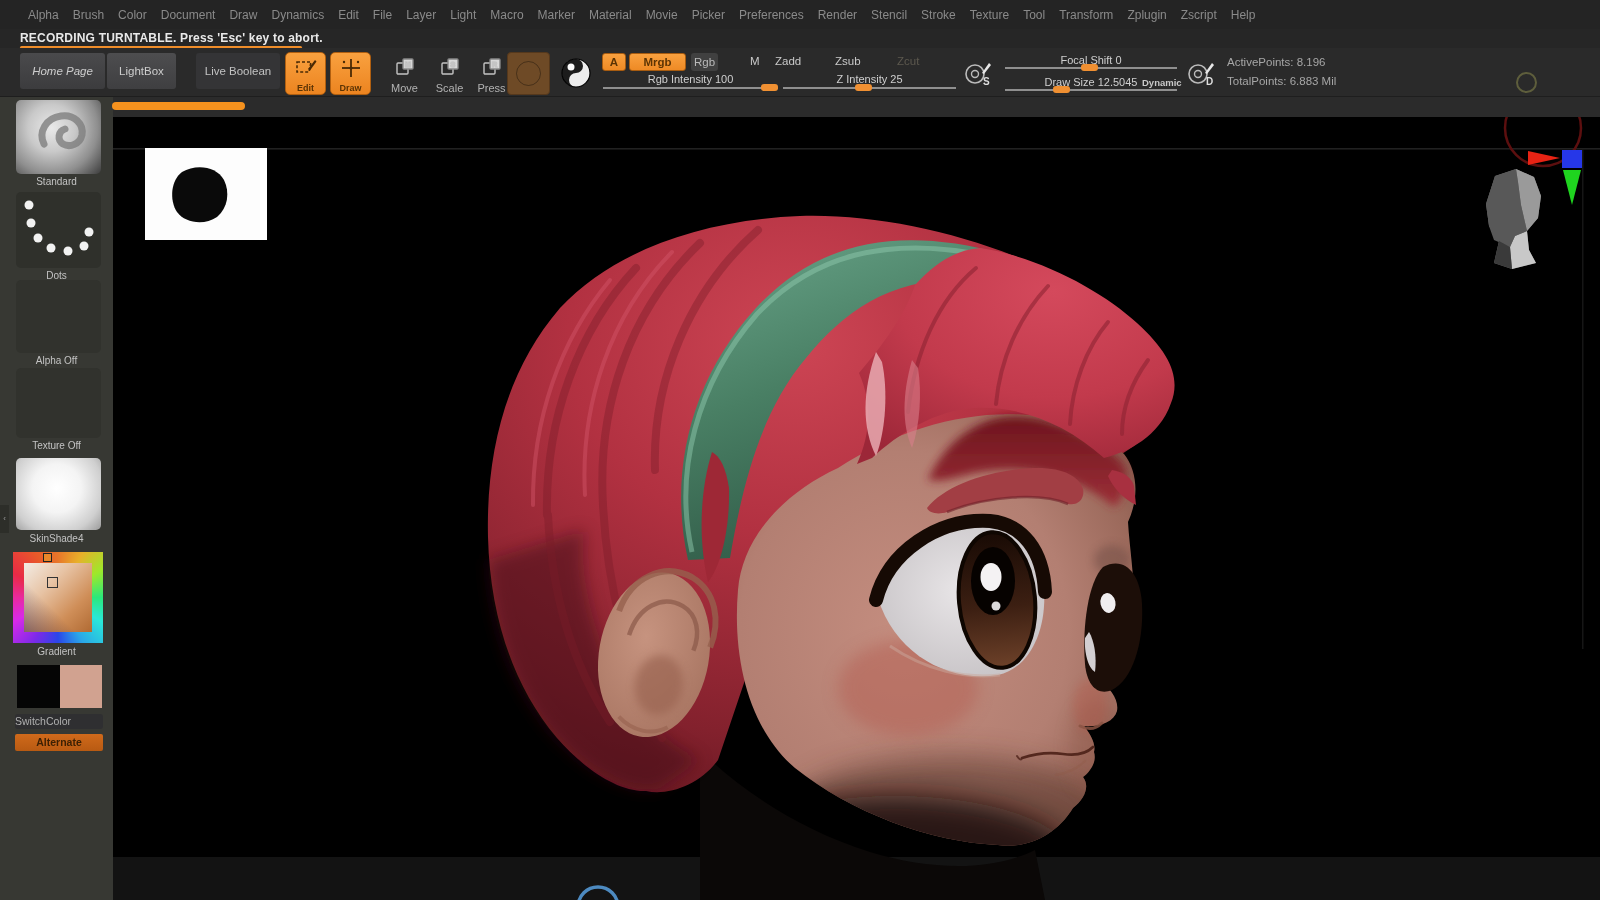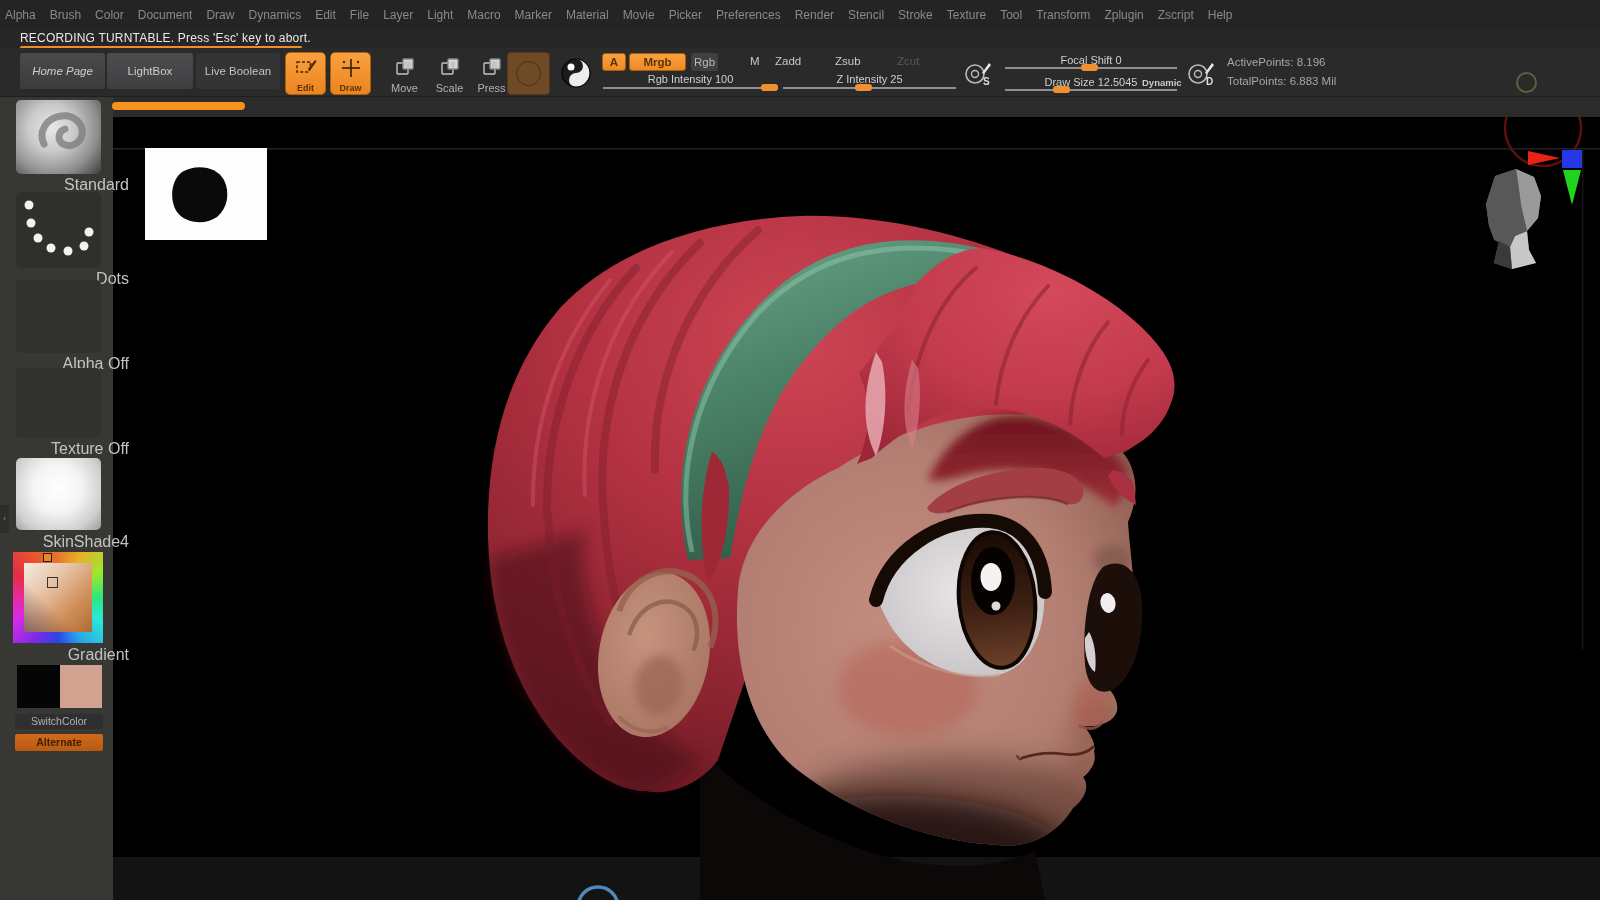--- a/index.html
+++ b/index.html
@@ -1,29 +1,29 @@
 <!DOCTYPE html>
 <html><head>
 <meta charset="utf-8">
 <style>
   * { margin:0; padding:0; box-sizing:border-box; }
   html,body { width:1600px; height:900px; overflow:hidden; background:#000; }
   #app { position:relative; width:1600px; height:900px; font-family:"Liberation Sans",sans-serif; }
   .abs { position:absolute; }
   
-  #menubar { left:0; top:0; width:1600px; height:29px; background:#242424; display:flex; align-items:center; padding-left:5px; gap:14px; z-index:30; }
+  #menubar { left:0; top:0; width:1600px; height:29px; background:#242424; display:flex; align-items:center; padding-left:28px; gap:14px; z-index:30; }
   #menubar span { font-size:12px; color:#8a8a8a; white-space:nowrap; }
   #notifrow { left:0; top:29px; width:1600px; height:19px; background:#262626; z-index:30; }
-  #notiftext { position:absolute; left:20px; top:2px; font-size:12px; font-weight:normal; color:#e9e9e9; letter-spacing:.2px; }
+  #notiftext { position:absolute; left:20px; top:2px; font-size:12px; font-weight:bold; color:#e9e9e9; letter-spacing:.2px; }
   #notifline { position:absolute; left:20px; top:16.5px; width:282px; height:3.5px; background:#ef8d2a; border-radius:2px; }
   #toolbar { left:0; top:48px; width:1600px; height:49px; background:#2a2a2a; border-bottom:1px solid #1e1e1e; z-index:30; }
   #gapstrip { left:0; top:97px; width:1600px; height:20px; background:#2b2b2b; z-index:20; }
   .tbtn { position:absolute; display:flex; align-items:center; justify-content:center; border-radius:3px; font-size:11.5px; }
   #btn-home { left:20px; top:5px; width:85px; height:36px; background:linear-gradient(#4a4a4c,#3c3c3e); color:#cdcdcd;font-style:italic; }
-  #btn-lightbox { left:107px; top:5px; width:86px; height:36px; background:linear-gradient(#4d4d4f,#3f3f41); color:#cdcdcd; }
+  #btn-lightbox { left:107px; top:5px; width:69px; height:36px; background:linear-gradient(#4d4d4f,#3f3f41); color:#cdcdcd; }
   #btn-liveboolean { left:196px; top:5px; width:84px; height:36px; background:#343436; color:#c2c2c2; }
   .obtn { background:linear-gradient(#f9a13f,#ec8420); border:1px solid #b05f10; border-radius:5px; }
   .obtn .olabel { position:absolute; bottom:1px; width:100%; text-align:center; font-size:9px; font-weight:bold; color:#5c3404; }
   .obtn svg { position:absolute; top:4px; left:50%; transform:translateX(-50%); }
   .gbtn { color:#c4c4c4; }
   .gbtn .glabel { position:absolute; bottom:1px; width:100%; text-align:center; font-size:11px; color:#b2b2b2; }
   .gbtn svg { position:absolute; top:6px; left:50%; transform:translateX(-50%); }
   #btn-edit { left:285px; top:4px; width:41px; height:43px; }
   #btn-draw { left:330px; top:4px; width:41px; height:43px; }
   #btn-move { left:384px; top:4px; width:41px; height:43px; }
@@ -42,34 +42,34 @@
   .slider .slabel { font-size:11px; line-height:11px; display:block; color:#cfcfcf; white-space:nowrap; }
   .slider .track { position:absolute; height:1.5px; background:#8f8f8f; }
   .slider .handle { position:absolute; width:17px; height:7px; background:#f09032; border-radius:3px; }
   .circpen { position:absolute; width:30px; height:26px; }
   .stat { position:absolute; font-size:11.5px; color:#a6a6a6; white-space:nowrap; }
   #dynamic-lbl { position:absolute; left:1142px; top:29px; font-size:9.5px; font-weight:bold; color:#c9c9c9; }
   #olive-circle { position:absolute; left:1516px; top:24px; width:21px; height:21px; border:2px solid #5e5e3c; border-radius:50%; }
   
   #sidebar { left:0; top:97px; width:113px; height:803px; background:#373833; z-index:25; }
   .thumb { position:absolute; left:16px; width:85px; border-radius:5px; }
-  .slbl { position:absolute; width:129px; left:0; text-align:right; font-size:16px; color:#c3c3c3; }
+  .slbl { position:absolute; width:113px; left:0; text-align:center; font-size:10px; color:#c3c3c3; }
   #thumb-standard { top:3px; height:74px; background:radial-gradient(circle at 42% 38%, #e9e9e9 0%, #c9c9c9 35%, #8f8f8f 68%, #3c3c3c 100%); }
   #thumb-dots { top:95px; height:76px; background:linear-gradient(#35363/0,#0000); background:#2f302b; }
   #thumb-alpha { top:183px; height:73px; background:#31322d; }
   #thumb-texture { top:271px; height:70px; background:#31322d; }
   #thumb-skinshade { top:361px; height:72px; background:radial-gradient(circle at 48% 42%, #ffffff 0%, #f4f4f4 40%, #cfcfcf 75%, #9a9a9a 100%); }
   #colorpicker { position:absolute; left:13px; top:455px; width:90px; height:91px; background:conic-gradient(from 0deg at 50% 50%, #e8762a, #e8b02a 8%, #9ee82a 16%, #2ae87b 25%, #2ae8d8 33%, #2aa6e8 42%, #2a46e8 50%, #7b2ae8 58%, #d82ae8 67%, #e82a9e 75%, #e82a46 83%, #e8572a 92%, #e8762a 100%); }
   #colorpicker .inner { position:absolute; left:11px; top:11px; width:68px; height:69px; background:linear-gradient(135deg, #f3ece5 0%, #e7c3a4 35%, #cf8e58 70%, #b06a33 100%); }
   #colorpicker .inner::after { content:""; position:absolute; left:0; top:0; width:100%; height:100%; background:linear-gradient(45deg, rgba(60,40,70,.55) 0%, rgba(60,40,70,0) 38%); }
   #colorpicker .selhue { position:absolute; left:30px; top:1px; width:9px; height:9px; border:1.5px solid #222; background:#e8872a; }
   #colorpicker .selsv { position:absolute; left:34px; top:25px; width:11px; height:11px; border:1.5px solid #333; }
   #swatch-main { position:absolute; left:17px; top:568px; width:43px; height:43px; background:#050505; }
   #swatch-secondary { position:absolute; left:60px; top:568px; width:42px; height:43px; background:#d1a290; }
-  #btn-switchcolor { position:absolute; left:15px; top:617px; width:88px; height:15px; background:#2f2f31; border-radius:3px; text-align:center; font-size:10.5px; color:#b0b0b0; line-height:15px; }
+  #btn-switchcolor { position:absolute; left:15px; top:617px; width:88px; height:15px; background:#2f2f31; border-radius:3px; text-align:left; font-size:10.5px; color:#b0b0b0; line-height:15px; }
   #btn-alternate { position:absolute; left:15px; top:637px; width:88px; height:17px; background:linear-gradient(#d06a1b,#b85a12); border-radius:2px; text-align:center; font-size:10.5px; font-weight:bold; color:#3d2104; line-height:17px; }
   #side-tab { position:absolute; left:0px; top:408px; width:9px; height:28px; background:#2d2e29; color:#9a9a9a; font-size:8px; line-height:28px; text-align:center; }
   #scene { left:0; top:0; width:1600px; height:900px; z-index:10; }
 </style>
 </head>
 <body>
 
 <div id="app">
 
   <svg id="scene" class="abs" viewBox="0 0 1600 900" xmlns="http://www.w3.org/2000/svg">

